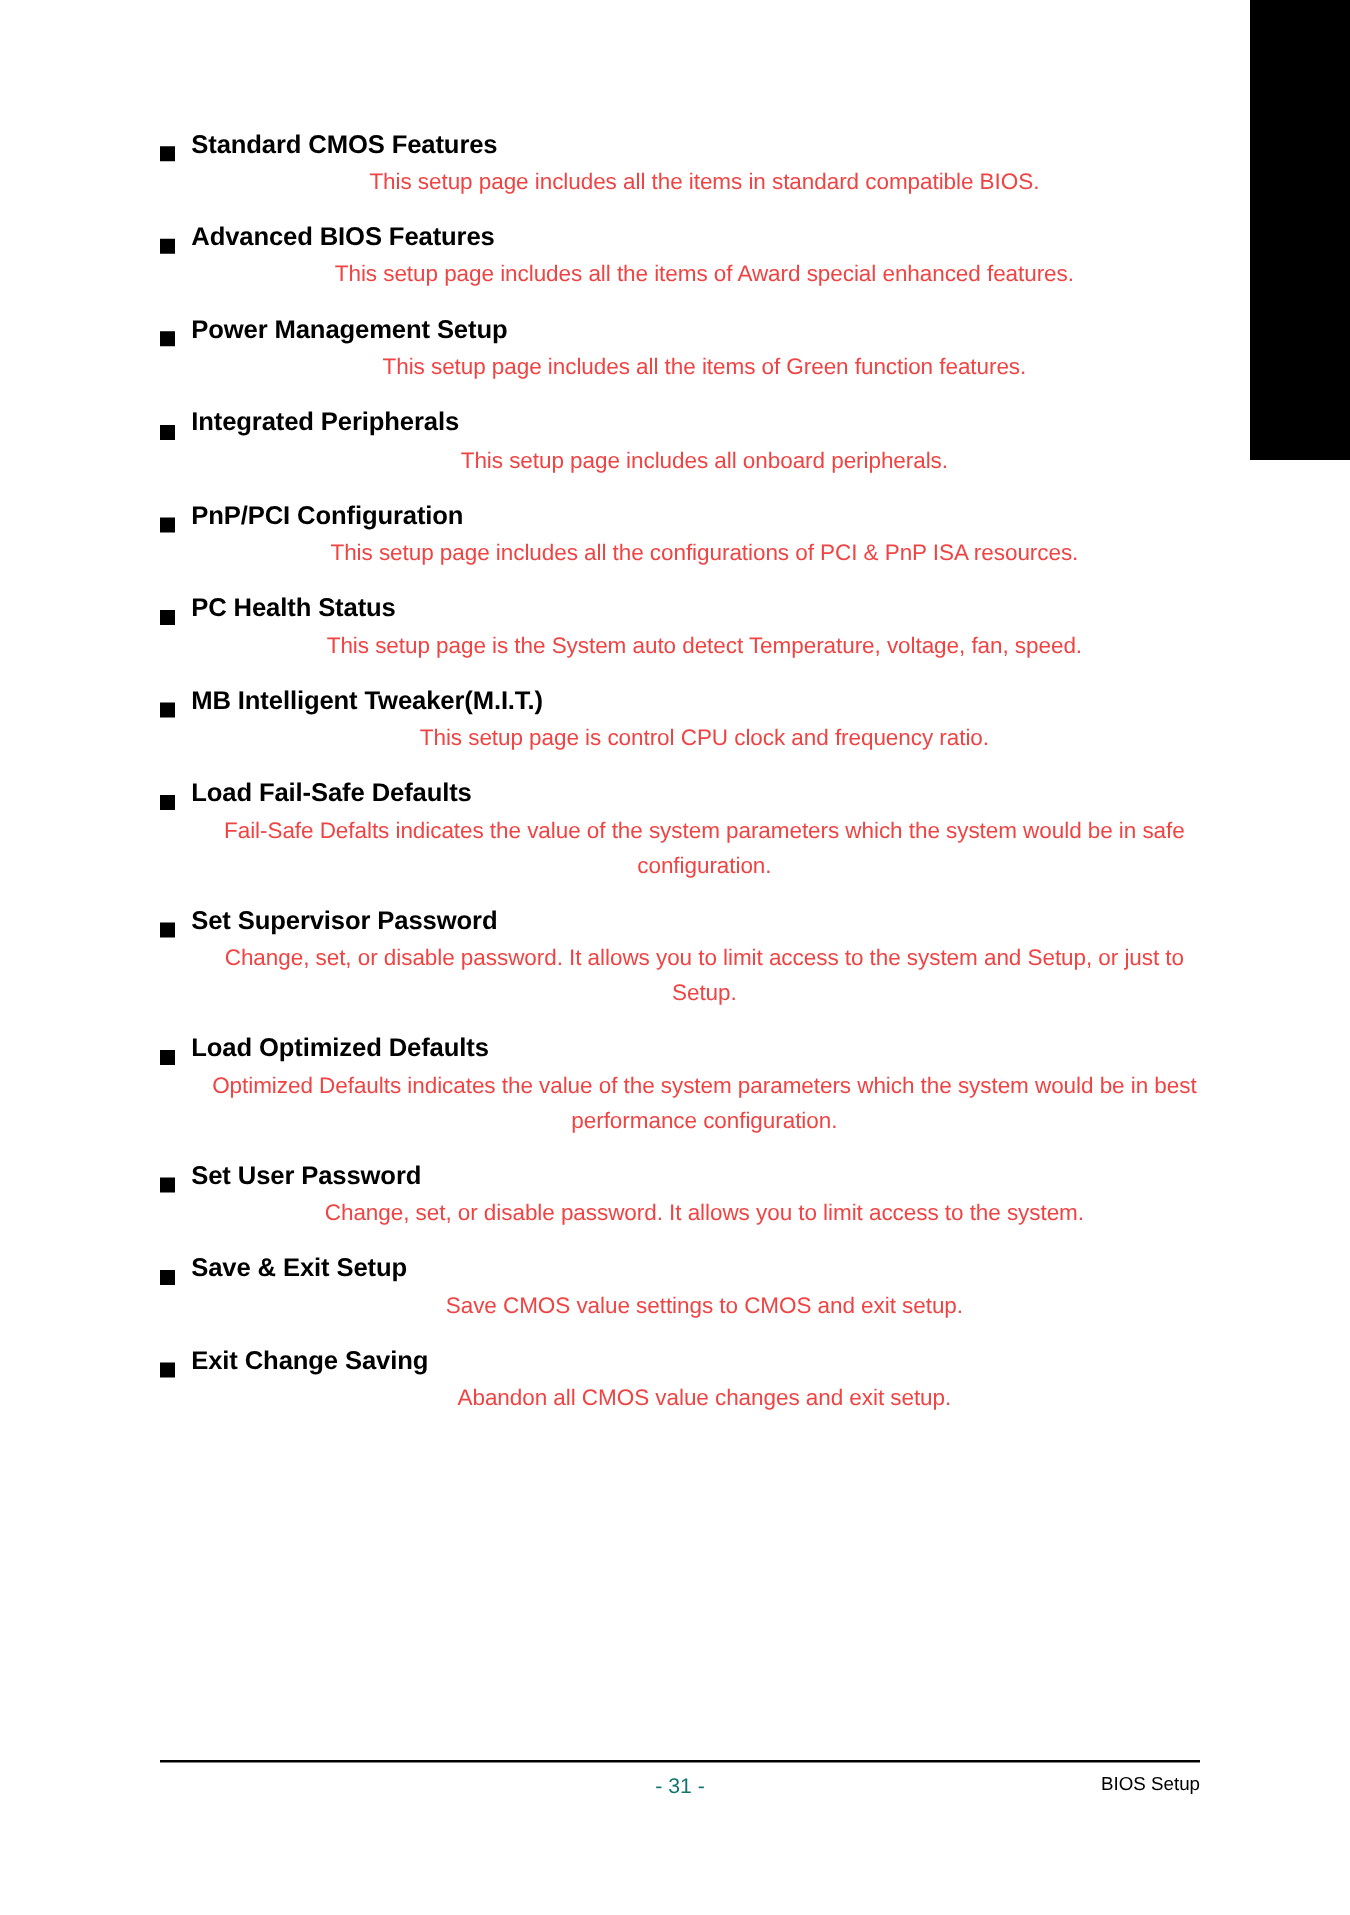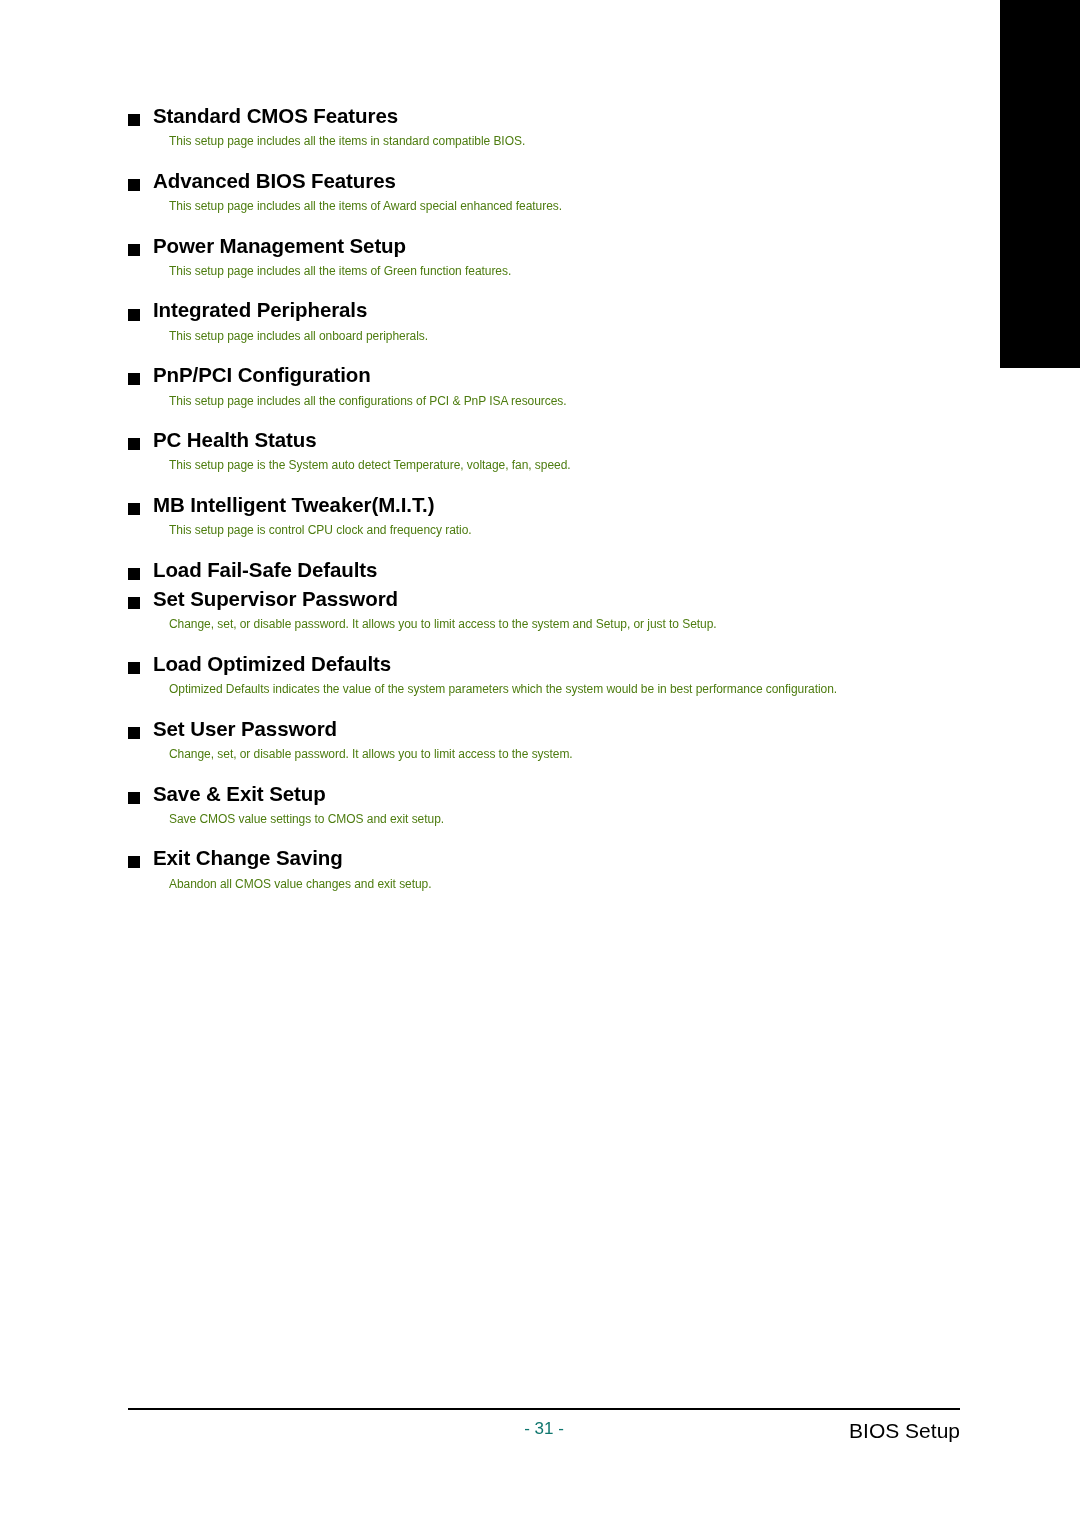--- a/index.html
+++ b/index.html
@@ -31,47 +31,48 @@
     position: absolute;
     left: 128px;
     top: 103px;
     width: 830px;
   }
   .entry {
     margin-bottom: 0;
   }
   .entry-head {
     display: flex;
-    align-items: center;
+    align-items: flex-end;
     margin-bottom: 3px;
   }
   .bullet {
     display: inline-block;
     width: 12px;
     height: 12px;
     background: #000000;
     margin-top: 8px;
     margin-right: 13px;
     flex: 0 0 auto;
   }
   .entry-title {
     font-size: 20.5px;
     font-weight: bold;
     color: #000000;
     line-height: 1.28;
     letter-spacing: -0.1px;
   }
   .entry-desc {
-    font-size: 12px;
-    color: #4d7c0f;
+    font-size: 18px;
+    color: #ef4444;
     line-height: 1.55;
     margin-left: 41px;
     margin-bottom: 17px;
     max-width: 800px;
     letter-spacing: -0.05px;
+    text-align: center;
   }
   
   .footer {
     position: absolute;
     left: 128px;
     right: 120px;
     top: 1408px;
   }
   .footer-rule {
     border-top: 2px solid #000000;
@@ -87,21 +88,21 @@
     left: 0;
     right: 0;
     text-align: center;
     font-size: 17px;
     color: #0f766e;
   }
   .footer-right {
     position: absolute;
     right: 0;
     top: 0;
-    font-size: 21px;
+    font-size: 15px;
     color: #000000;
   }
 </style>
 </head>
 <body>
 
 <div class="page">
 
   <div class="lang-tab">
     
@@ -163,20 +164,21 @@
         <span class="entry-title">MB Intelligent Tweaker(M.I.T.)</span>
       </div>
       <div class="entry-desc">This setup page is control CPU clock and frequency ratio.</div>
     </div>
 
     <div class="entry">
       <div class="entry-head">
         <span class="bullet"></span>
         <span class="entry-title">Load Fail-Safe Defaults</span>
       </div>
+      <div class="entry-desc">Fail-Safe Defalts indicates the value of the system parameters which the system would be in safe configuration.</div>
     </div>
 
     <div class="entry">
       <div class="entry-head">
         <span class="bullet"></span>
         <span class="entry-title">Set Supervisor Password</span>
       </div>
       <div class="entry-desc">Change, set, or disable password. It allows you to limit access to the system and Setup, or just to Setup.</div>
     </div>
 

